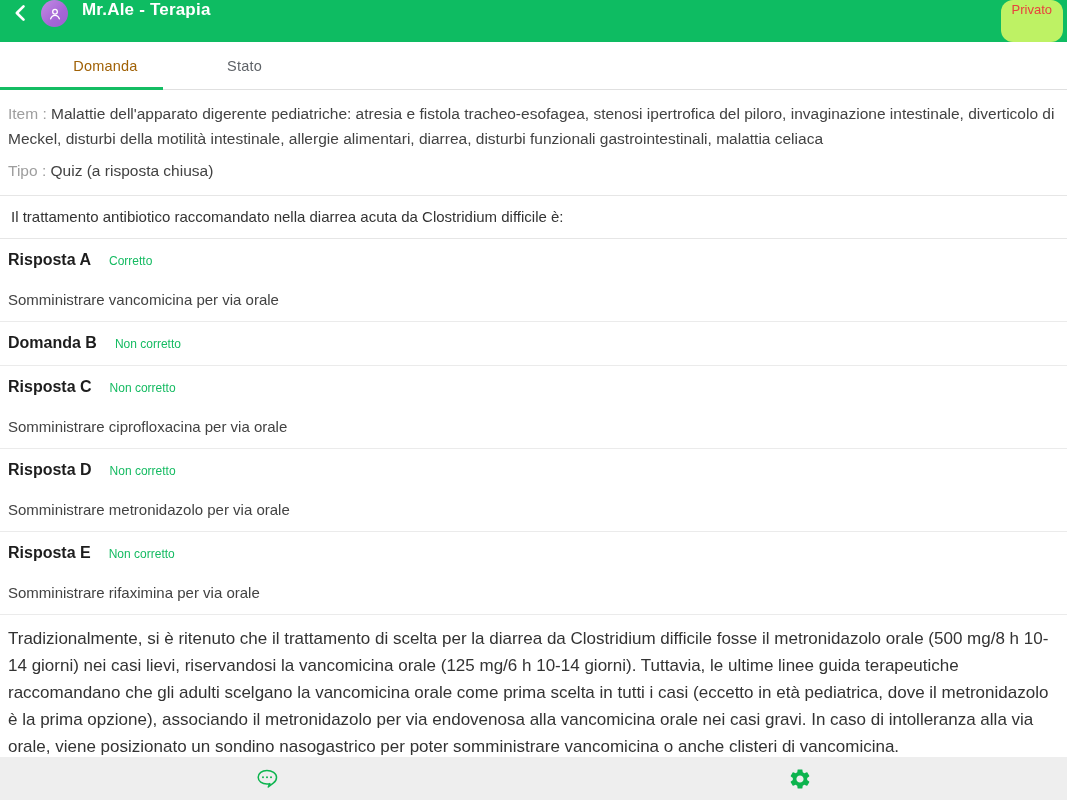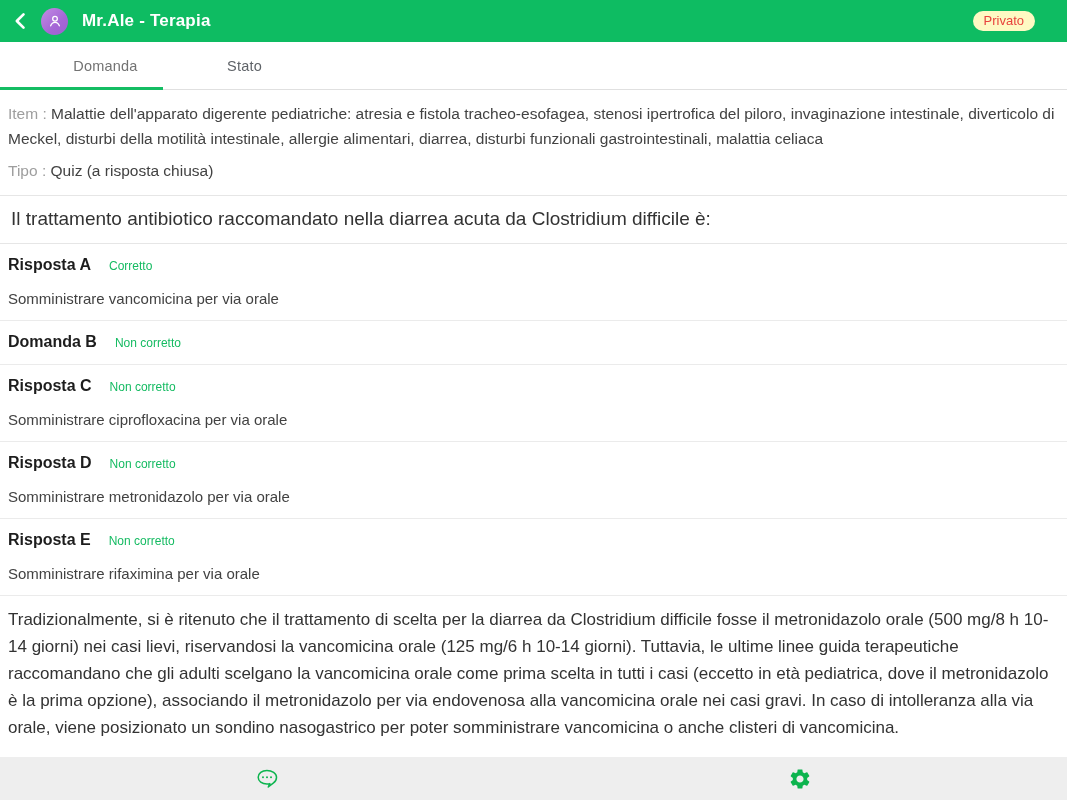--- a/index.html
+++ b/index.html
@@ -3,63 +3,63 @@
 <meta charset="utf-8">
 <style>
   * { margin: 0; padding: 0; box-sizing: border-box; }
   html, body { width: 1067px; height: 800px; background: #ffffff; }
   body { font-family: "Liberation Sans", "DejaVu Sans", sans-serif; color: #3a3a3a; }
 
   .app { position: relative; width: 1067px; height: 800px; background: #ffffff; overflow: hidden; }
 
   
   .header {
-    height: 42px; background: #0ebc62; display: flex; align-items: center;
-    padding: 0 32px 0 8px;
+    height: 42px; background: #0ebc62; display: flex; 
+    padding: 0 4px 0 8px;
   }
   .back-btn { width: 26px; height: 26px; display: flex; align-items: center; justify-content: center; cursor: pointer; }
   .avatar {
     width: 27px; height: 27px; border-radius: 50%; margin-left: 7px;
     background: linear-gradient(135deg, #c38ce4 0%, #a566d6 60%, #9e5ed2 100%);
     display: flex; align-items: center; justify-content: center;
   }
   .header-title { color: #ffffff; font-size: 17px; font-weight: 700; margin-left: 14px; letter-spacing: .2px; }
   .header-spacer { flex: 1; }
   .badge {
-    background: #fef9c3; color: #e8433d; font-size: 13px; font-weight: 400;
+    background: #bef264; color: #e8433d; font-size: 13px; font-weight: 400;
     padding: 3px 11px 4px; border-radius: 12px; line-height: 1;
   }
 
   
   .tabbar { height: 48px; display: flex; border-bottom: 1px solid #e0e0e0; background: #ffffff; }
   .tab {
     width: 163px; display: flex; align-items: center; justify-content: center;
     font-size: 14.5px; color: #5f6368; position: relative; cursor: pointer; letter-spacing: .2px;
   }
-  .tab.active { color: #737373; padding-left: 48px; }
+  .tab.active { color: #a16207; padding-left: 48px; }
   .tab.active::after {
     content: ""; position: absolute; left: 0; bottom: -1px; width: 100%; height: 3px; background: #14bd63;
   }
 
   
   .meta { padding: 11px 10px 12px 8px; border-bottom: 1px solid #e6e6e6; }
   .meta-line { font-size: 15.5px; line-height: 25px; color: #424242; }
   .meta-line + .meta-line { margin-top: 7px; }
   .meta-label { color: #9e9e9e; }
 
   .question {
     padding: 12px 10px 13px 11px; border-bottom: 1px solid #e6e6e6;
-    font-size: 19px; color: #333333;
+    font-size: 15px; color: #333333;
   }
 
   .answer { padding: 12px 16px 13px 8px; border-bottom: 1px solid #ebebeb; }
   .answer-head { display: flex; align-items: baseline; }
   .answer-label { font-size: 16px; font-weight: 700; color: #1d1d1d; }
   .answer-status { font-size: 12px; color: #15bb62; margin-left: 18px; }
-  .answer-text { margin-top: 16px; font-size: 15px; color: #424242; }
+  .answer-text { margin-top: 22px; font-size: 15px; color: #424242; }
 
   .explanation {
     padding: 10px 10px 24px 8px; border-bottom: 1px solid #e6e6e6;
     font-size: 17px; line-height: 27px; color: #333333;
   }
 
   
   .footer {
     position: absolute; left: 0; bottom: 0; width: 100%; height: 43px;
     background: #eeeeee; display: flex;

